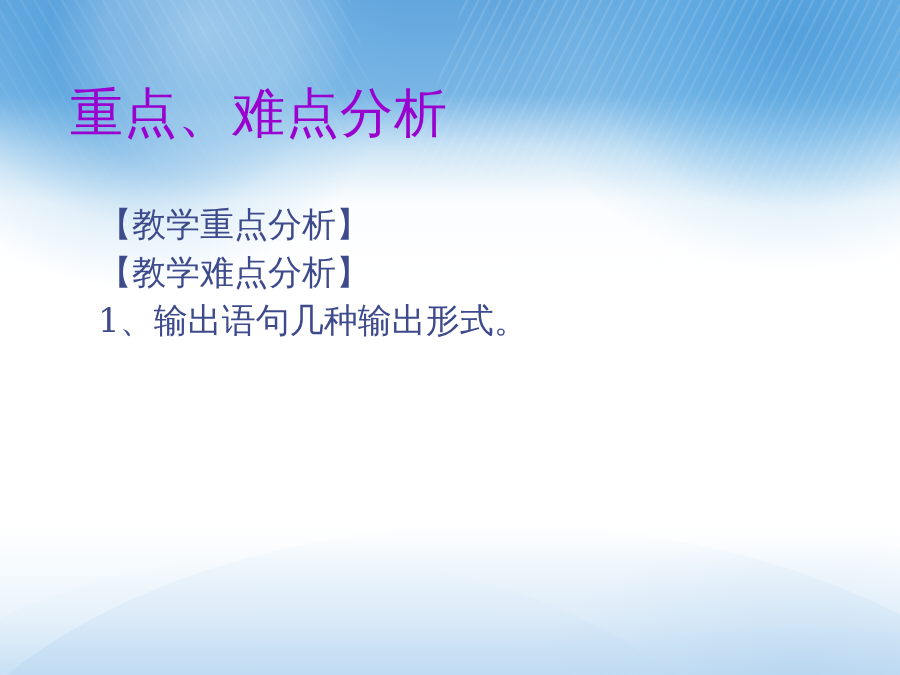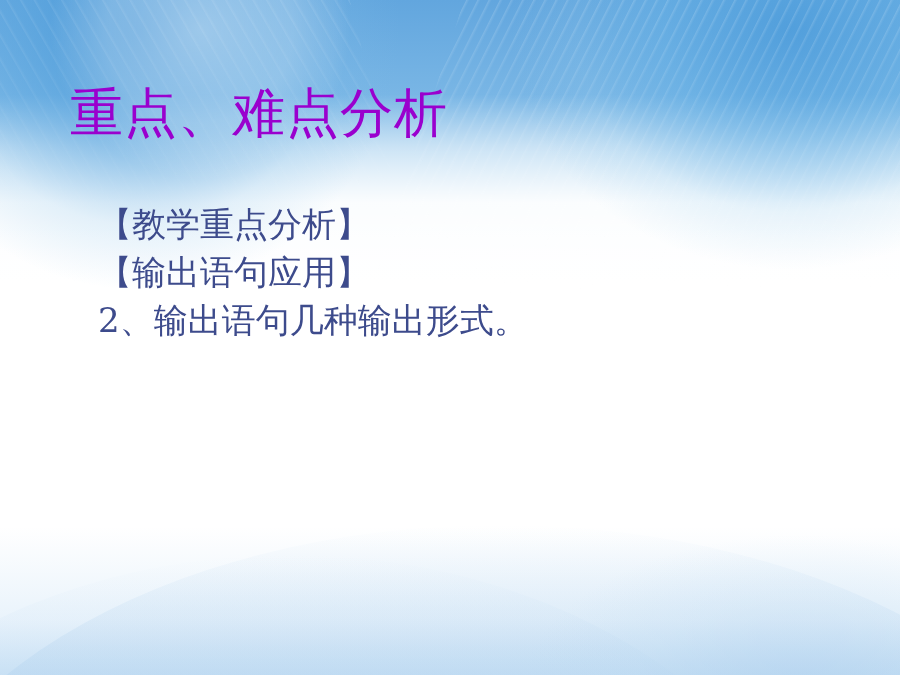--- a/index.html
+++ b/index.html
@@ -245,18 +245,18 @@
   <div class="bg-bottom-wave2"></div>
   <div class="bg-bottom-wave"></div>
   <div class="bg-bottom-right"></div>
 
   <div class="content">
 
     <div class="slide-title">重点、难点分析</div>
 
     <div class="body-block">
       <div class="body-line indent">【教学重点分析】</div>
-      <div class="body-line indent">【输出语句应用】</div>
-      <div class="body-line indent">2、输出语句几种输出形式。</div>
+      <div class="body-line indent">【教学难点分析】</div>
+      <div class="body-line indent">1、输出语句几种输出形式。</div>
     </div>
 
   </div>
 </div>
 
 </body></html>

